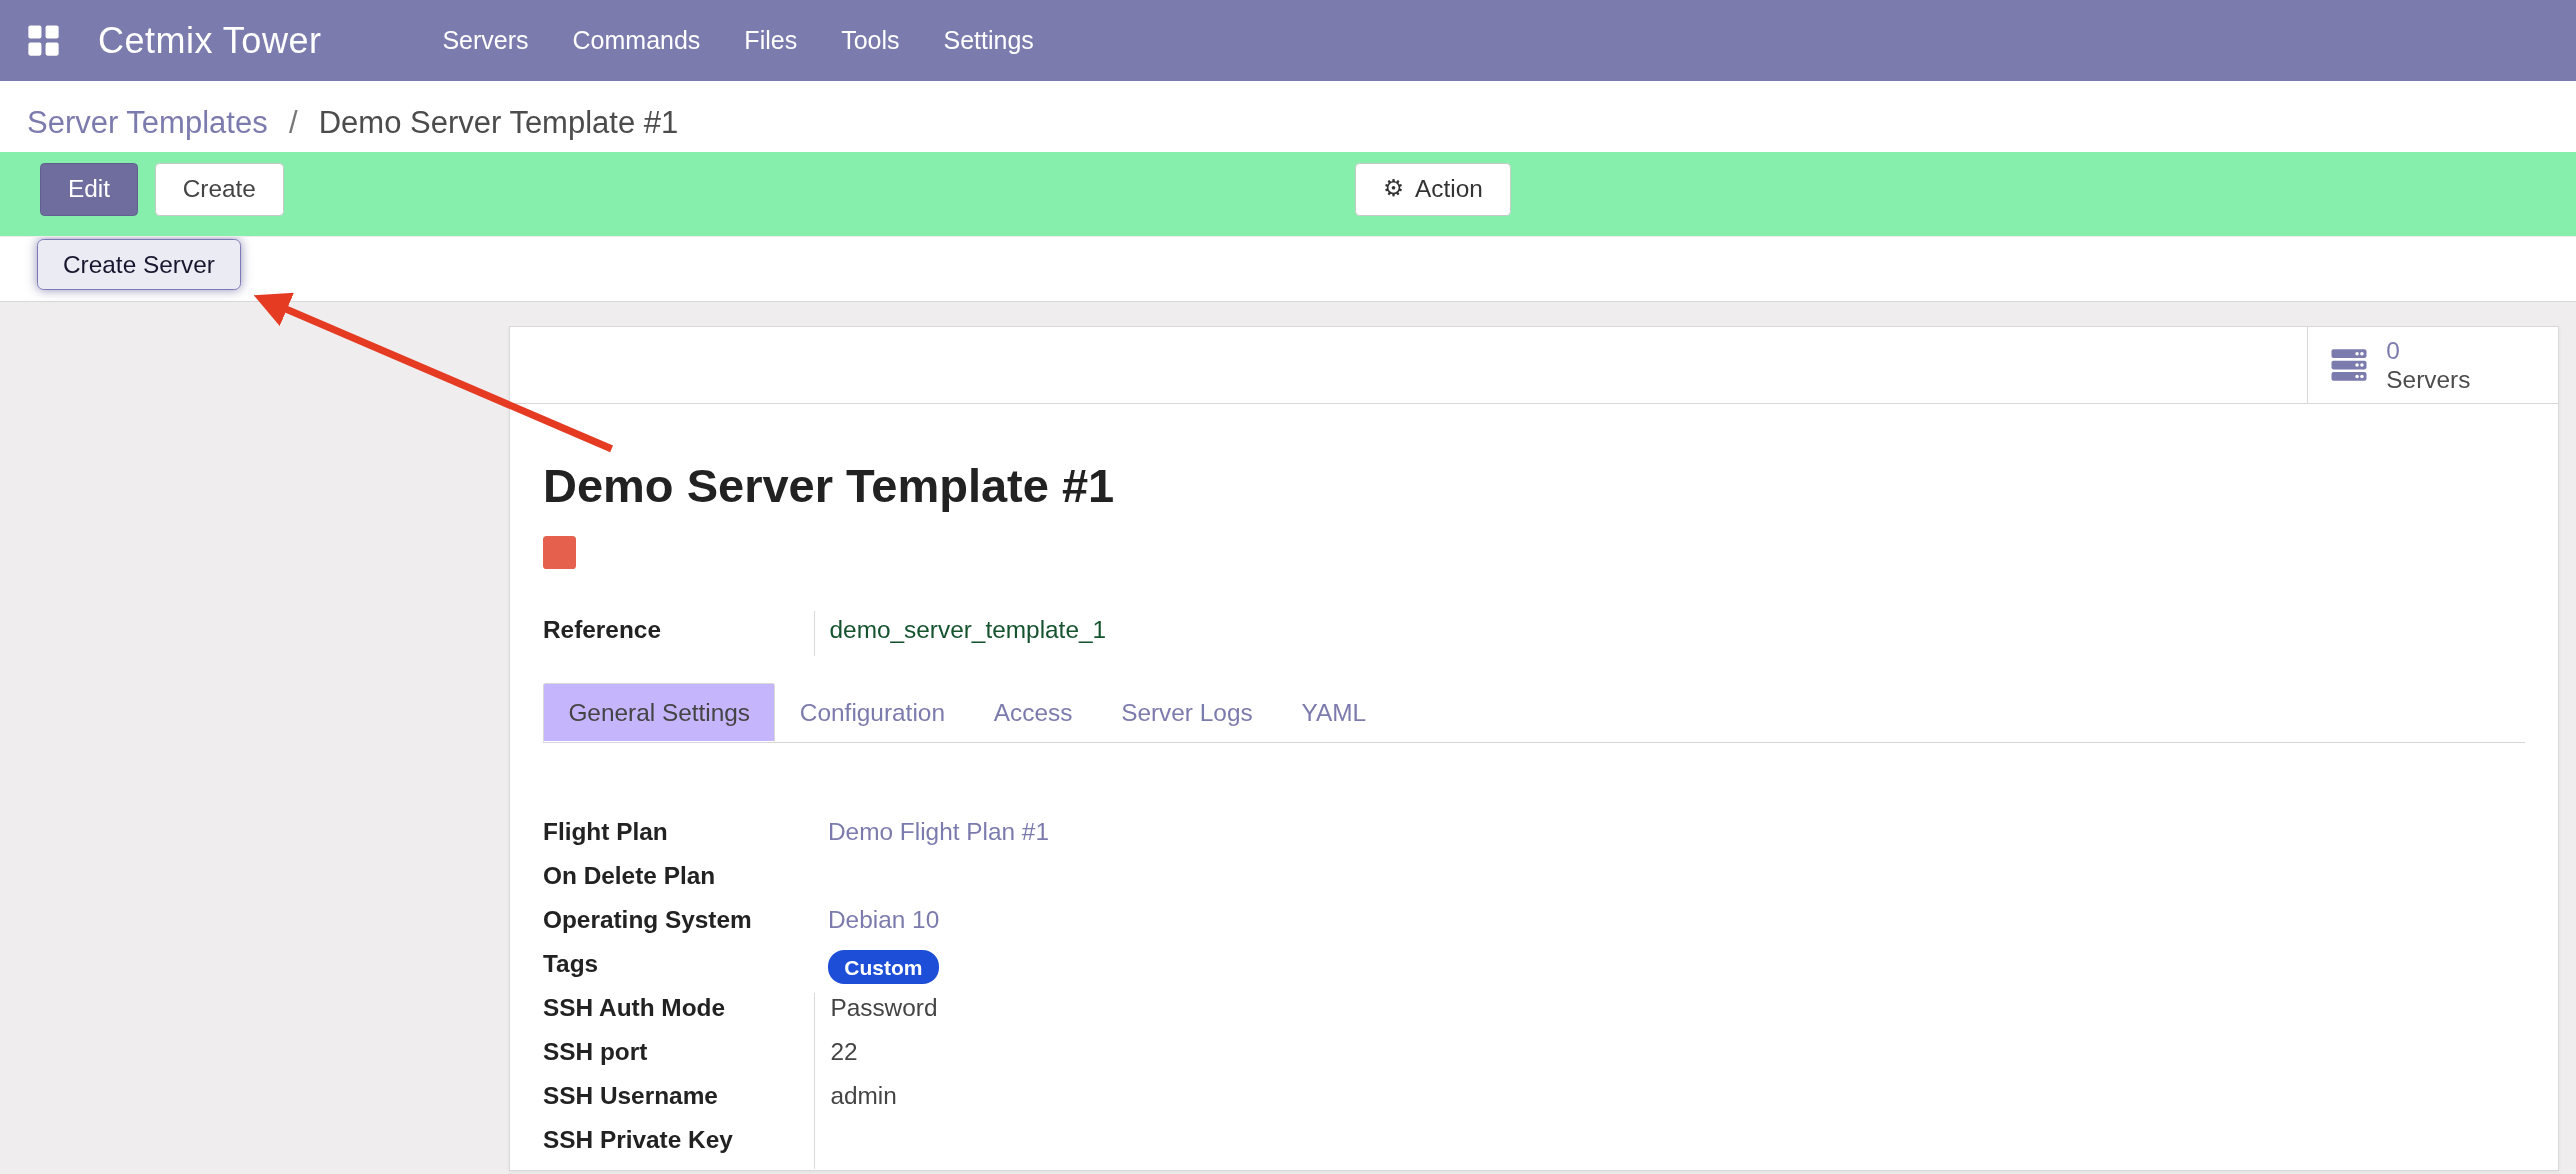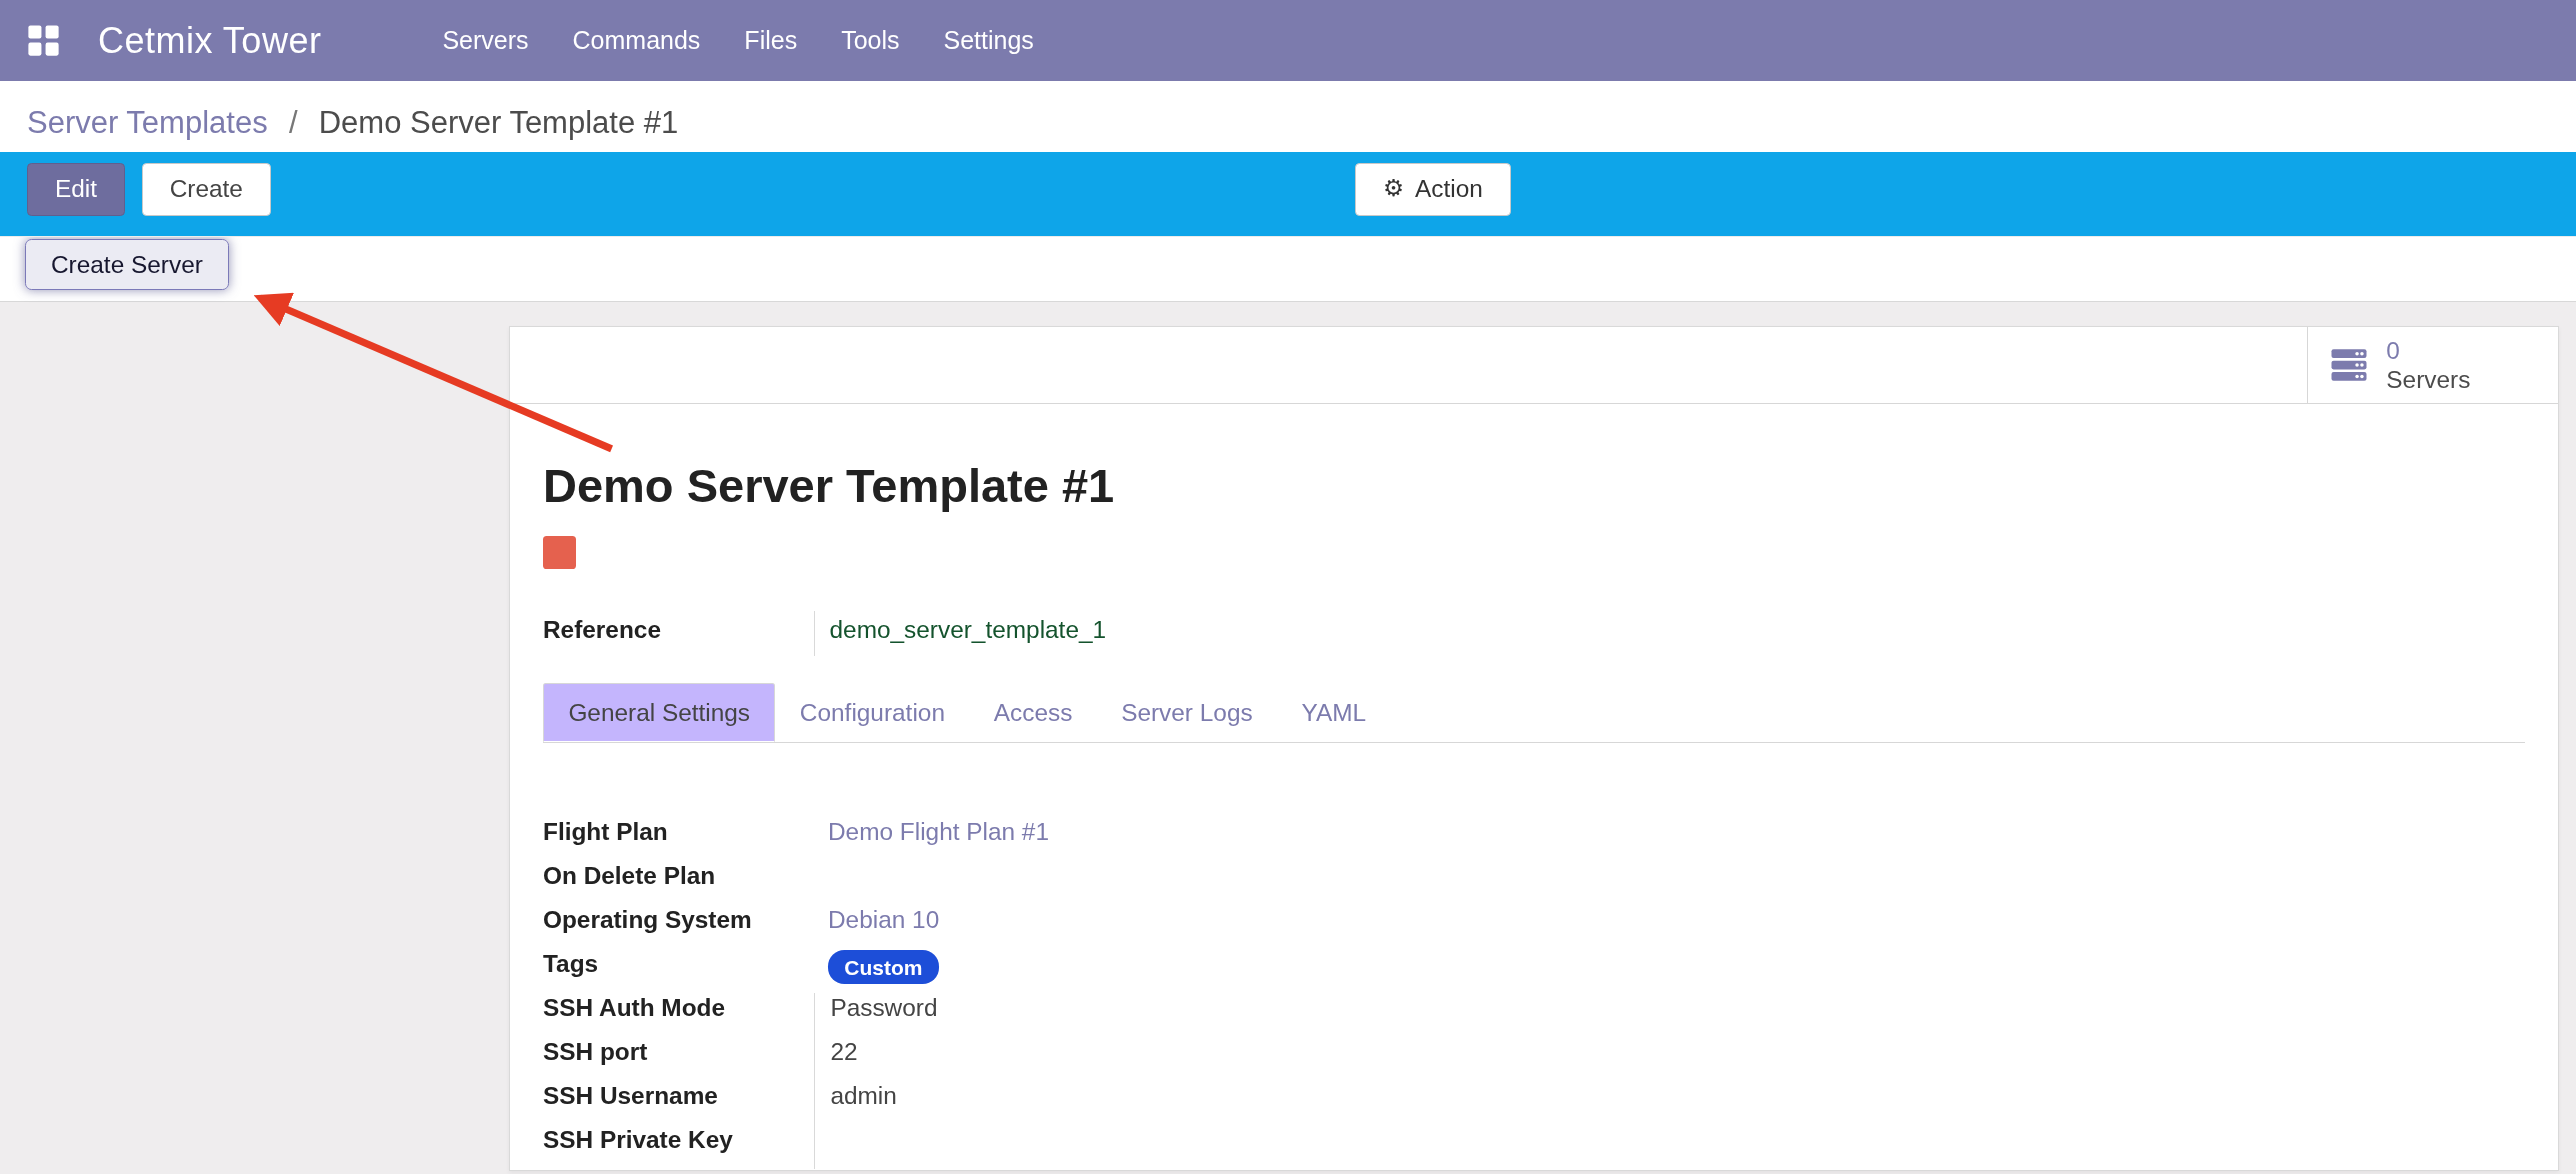--- a/index.html
+++ b/index.html
@@ -24,39 +24,40 @@
     cursor:pointer;
   }
 
   
   .breadcrumb-bar { background:#fff; padding:23.5px 27px 11px 27px; font-size:31px; }
   .crumb-link { color:#7c7bad; cursor:pointer; }
   .crumb-sep { color:#777; margin:0 12.6px; }
   .crumb-current { color:#4c4c4c; }
 
   
-  .control-panel { background:#0ea5e9; padding:11px 27px 20px 27px; position:relative; border-bottom:0.9px solid #ececec; }
+  .control-panel { background:#86efac; padding:11px 27px 20px 40px; position:relative; border-bottom:0.9px solid #ececec; }
   .btn { font-size:24.4px; padding:11.7px 27px; border-radius:4.5px; cursor:pointer; display:inline-block; }
   .btn-edit { background:#6e6d9e; border:0.9px solid #605f8e; color:#fff; }
   .btn-create { background:#fff; border:0.9px solid #c8c8c8; color:#444; margin-left:12.6px; }
   .btn-action {
     position:absolute; left:1355px; top:11px;
     background:#fff; border:0.9px solid #c8c8c8; color:#333;
     display:flex; align-items:center; gap:11px;
   }
   .gear-glyph { font-size:23.5px; line-height:1; }
 
   
   .statusbar { background:#fff; padding:14.5px 25px 22px 25px; border-bottom:0.9px solid #d8d8d8; }
   .btn-create-server {
     font-size:24.4px; padding:11px 25px; border-radius:6.3px;
     background:#ebebf3; color:#17172f;
     border:1.8px solid #7b79b8;
     box-shadow:0 0 11px rgba(110,109,158,.75);
     cursor:pointer;
+    margin-left:12px;
   }
 
   
   .content { position:relative; }
   .sheet {
     margin:23.5px 16.3px 0 509px; width:2050px; height:845px;
     background:#fff; border:0.9px solid #d9d9d9;
     box-shadow:0 1.8px 4.5px rgba(0,0,0,.05);
   }
   .sheet-header { height:77px; border-bottom:0.9px solid #d7d7d7; display:flex; justify-content:flex-end; }

